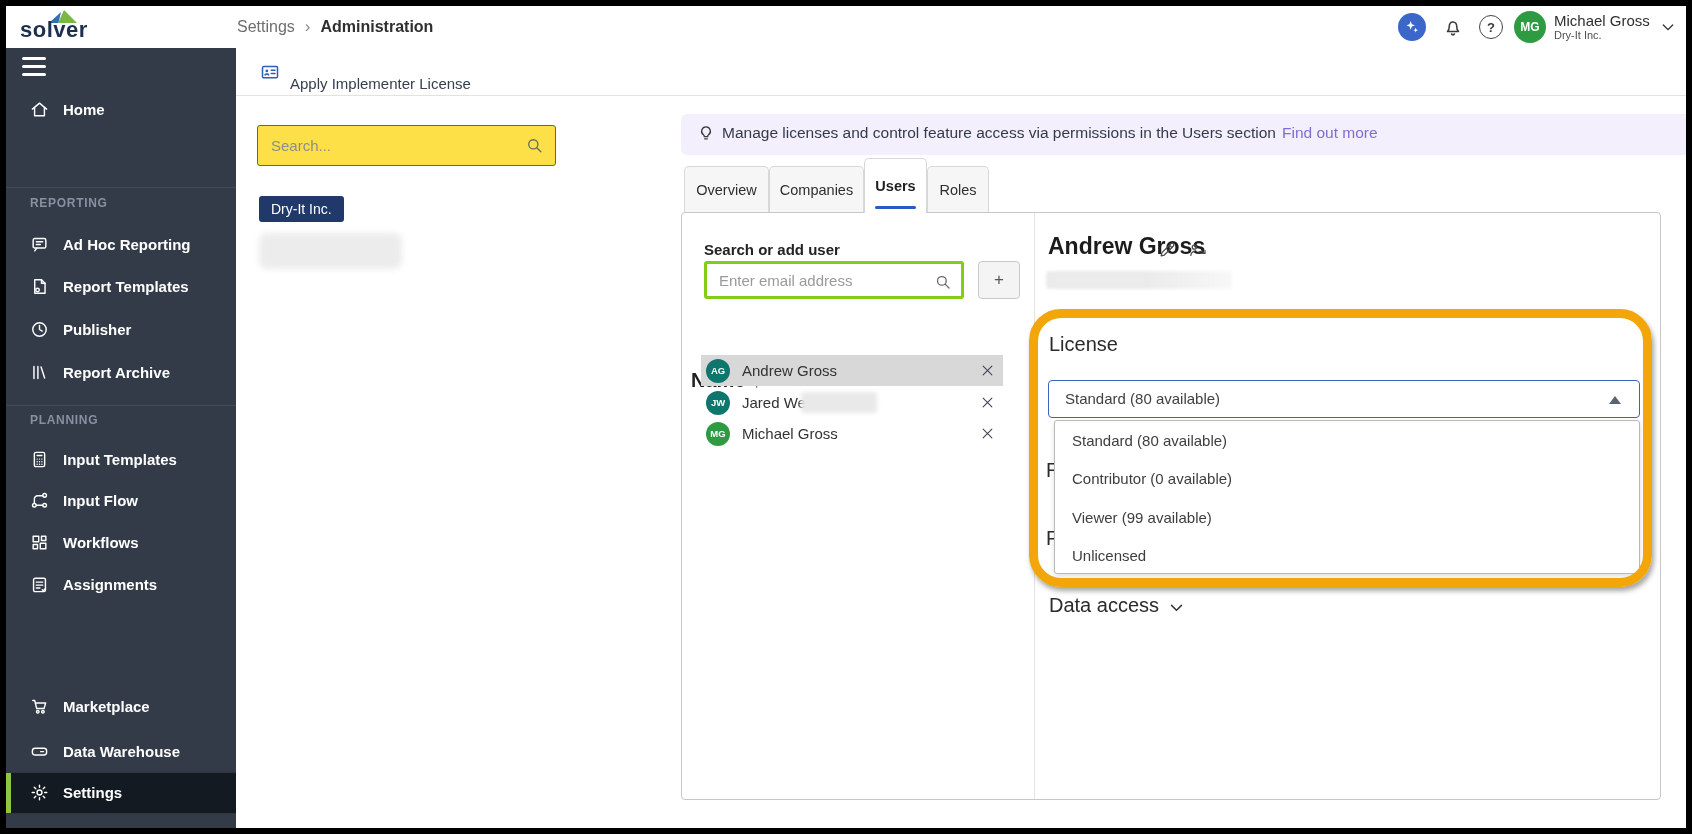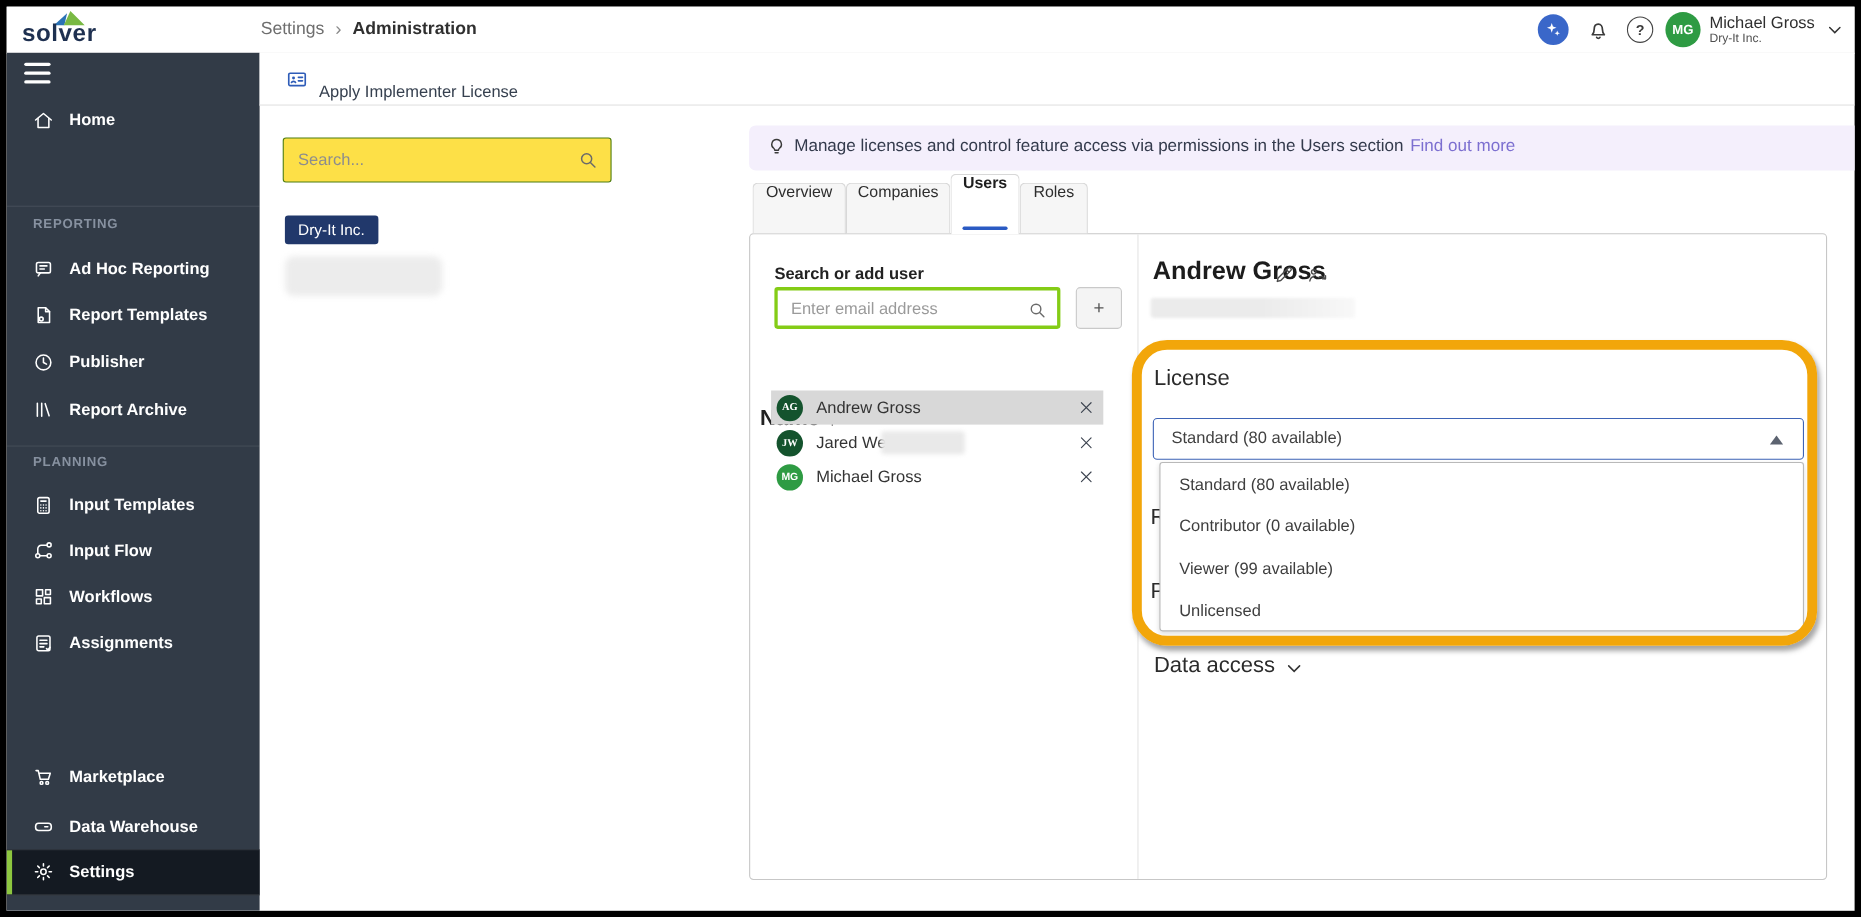--- a/index.html
+++ b/index.html
@@ -56,39 +56,39 @@
   .co-badge{position:absolute;left:253px;top:190px;height:26px;padding:0 12px;background:#21386B;color:#fff;font-size:14px;border-radius:3px;display:flex;align-items:center;cursor:pointer;}
   .blur-co{position:absolute;left:253px;top:227px;width:143px;height:36px;background:#ececec;border-radius:8px;filter:blur(3px);}
 
   
   .banner{position:absolute;left:675px;top:108px;width:1067px;height:41px;background:#F4EFFC;border-radius:6px;box-sizing:border-box;}
   .banner .bulb{position:absolute;left:15px;top:10px;color:#3a3a3a;}
   .banner .msg{position:absolute;left:41px;top:10px;font-size:15.5px;color:#333A4C;white-space:nowrap;}
   .banner .lnk{color:#7C6FD0;margin-left:6px;cursor:pointer;}
 
   
-  .tab{position:absolute;top:160px;height:46px;background:#F6F6F6;border:1px solid #D8D8D8;border-bottom:none;border-radius:5px 5px 0 0;font-size:14.5px;color:#2e2e2e;display:flex;align-items:flex-start;justify-content:center;box-sizing:border-box;cursor:pointer;z-index:2;}
+  .tab{position:absolute;top:160px;height:46px;background:#F6F6F6;border:1px solid #D8D8D8;border-bottom:none;border-radius:5px 5px 0 0;font-size:14.5px;color:#2e2e2e;display:flex;align-items:center;justify-content:center;box-sizing:border-box;cursor:pointer;z-index:2;}
   .tab-active{top:152px;height:55px;background:#fff;z-index:3;font-weight:600;color:#1f1f1f;}
   .tab-active::after{content:"";position:absolute;left:10px;right:10px;bottom:4px;height:3px;background:#2A5AC3;border-radius:2px;}
 
   
   .card{position:absolute;left:675px;top:206px;width:980px;height:588px;background:#fff;border:1px solid #C7C7C7;border-radius:4px;box-sizing:border-box;z-index:1;}
   .vdiv{position:absolute;left:352px;top:0;bottom:0;width:1px;background:#E4E4E4;}
   .ul-title{position:absolute;left:22px;top:28px;font-size:15px;font-weight:bold;color:#222;}
   .email-box{position:absolute;left:22px;top:48px;width:260px;height:38px;border:3px solid #84cc16;border-radius:3px;box-sizing:border-box;background:#fff;}
   .email-box input{position:absolute;left:0;top:0;width:100%;height:100%;border:none;outline:none;padding:0 34px 0 12px;font-size:15px;color:#333;box-sizing:border-box;font-family:inherit;background:transparent;}
   .email-box input::placeholder{color:#9a9a9a;}
   .email-box .mag{position:absolute;right:9px;top:9px;color:#6a6a6a;}
   .add-btn{position:absolute;left:296px;top:48px;width:42px;height:38px;background:#F4F4F4;border:1px solid #c9c9c9;border-radius:4px;box-sizing:border-box;display:flex;align-items:center;justify-content:center;font-size:17px;color:#555;cursor:pointer;}
   .name-hdr{position:absolute;left:9px;top:114px;font-size:20px;font-weight:bold;color:#222;margin-top:42px;}
   .name-hdr .sort{font-weight:400;margin-left:6px;color:#333;}
   .urow{position:absolute;left:19px;width:302px;height:31px;display:flex;align-items:center;cursor:pointer;}
   .urow.sel{background:#D8D8D8;}
   .uav{width:24px;height:24px;border-radius:50%;color:#fff;font-size:9.5px;font-weight:bold;display:flex;align-items:center;justify-content:center;margin-left:5px;flex:none;}
-  .uav.blue{background:#14532d;font-family:Liberation Serif, serif;}
+  .uav.blue{background:#0f766e;}
   .uav.green{background:#2E9B43;}
   .uname{margin-left:12px;font-size:15px;color:#333;white-space:nowrap;}
   .uclose{position:absolute;right:8px;top:8px;width:15px;height:15px;color:#3d4450;cursor:pointer;}
   .blur-jw{position:absolute;left:100px;top:5px;width:76px;height:21px;background:#e9e9e9;filter:blur(2px);border-radius:3px;}
 
   
   .d-head{position:absolute;left:366px;top:20px;font-size:23px;font-weight:600;color:#1c1c1c;}
   .d-edit{position:absolute;left:476px;top:27px;width:20px;height:20px;color:#4a4a4a;cursor:pointer;}
   .d-switch{position:absolute;left:506px;top:27px;width:20px;height:20px;color:#4a4a4a;cursor:pointer;}
   .blur-mail{position:absolute;left:364px;top:58px;width:186px;height:18px;background:linear-gradient(90deg,#ebebeb 55%,#f8f8f8);filter:blur(1.5px);border-radius:3px;}

